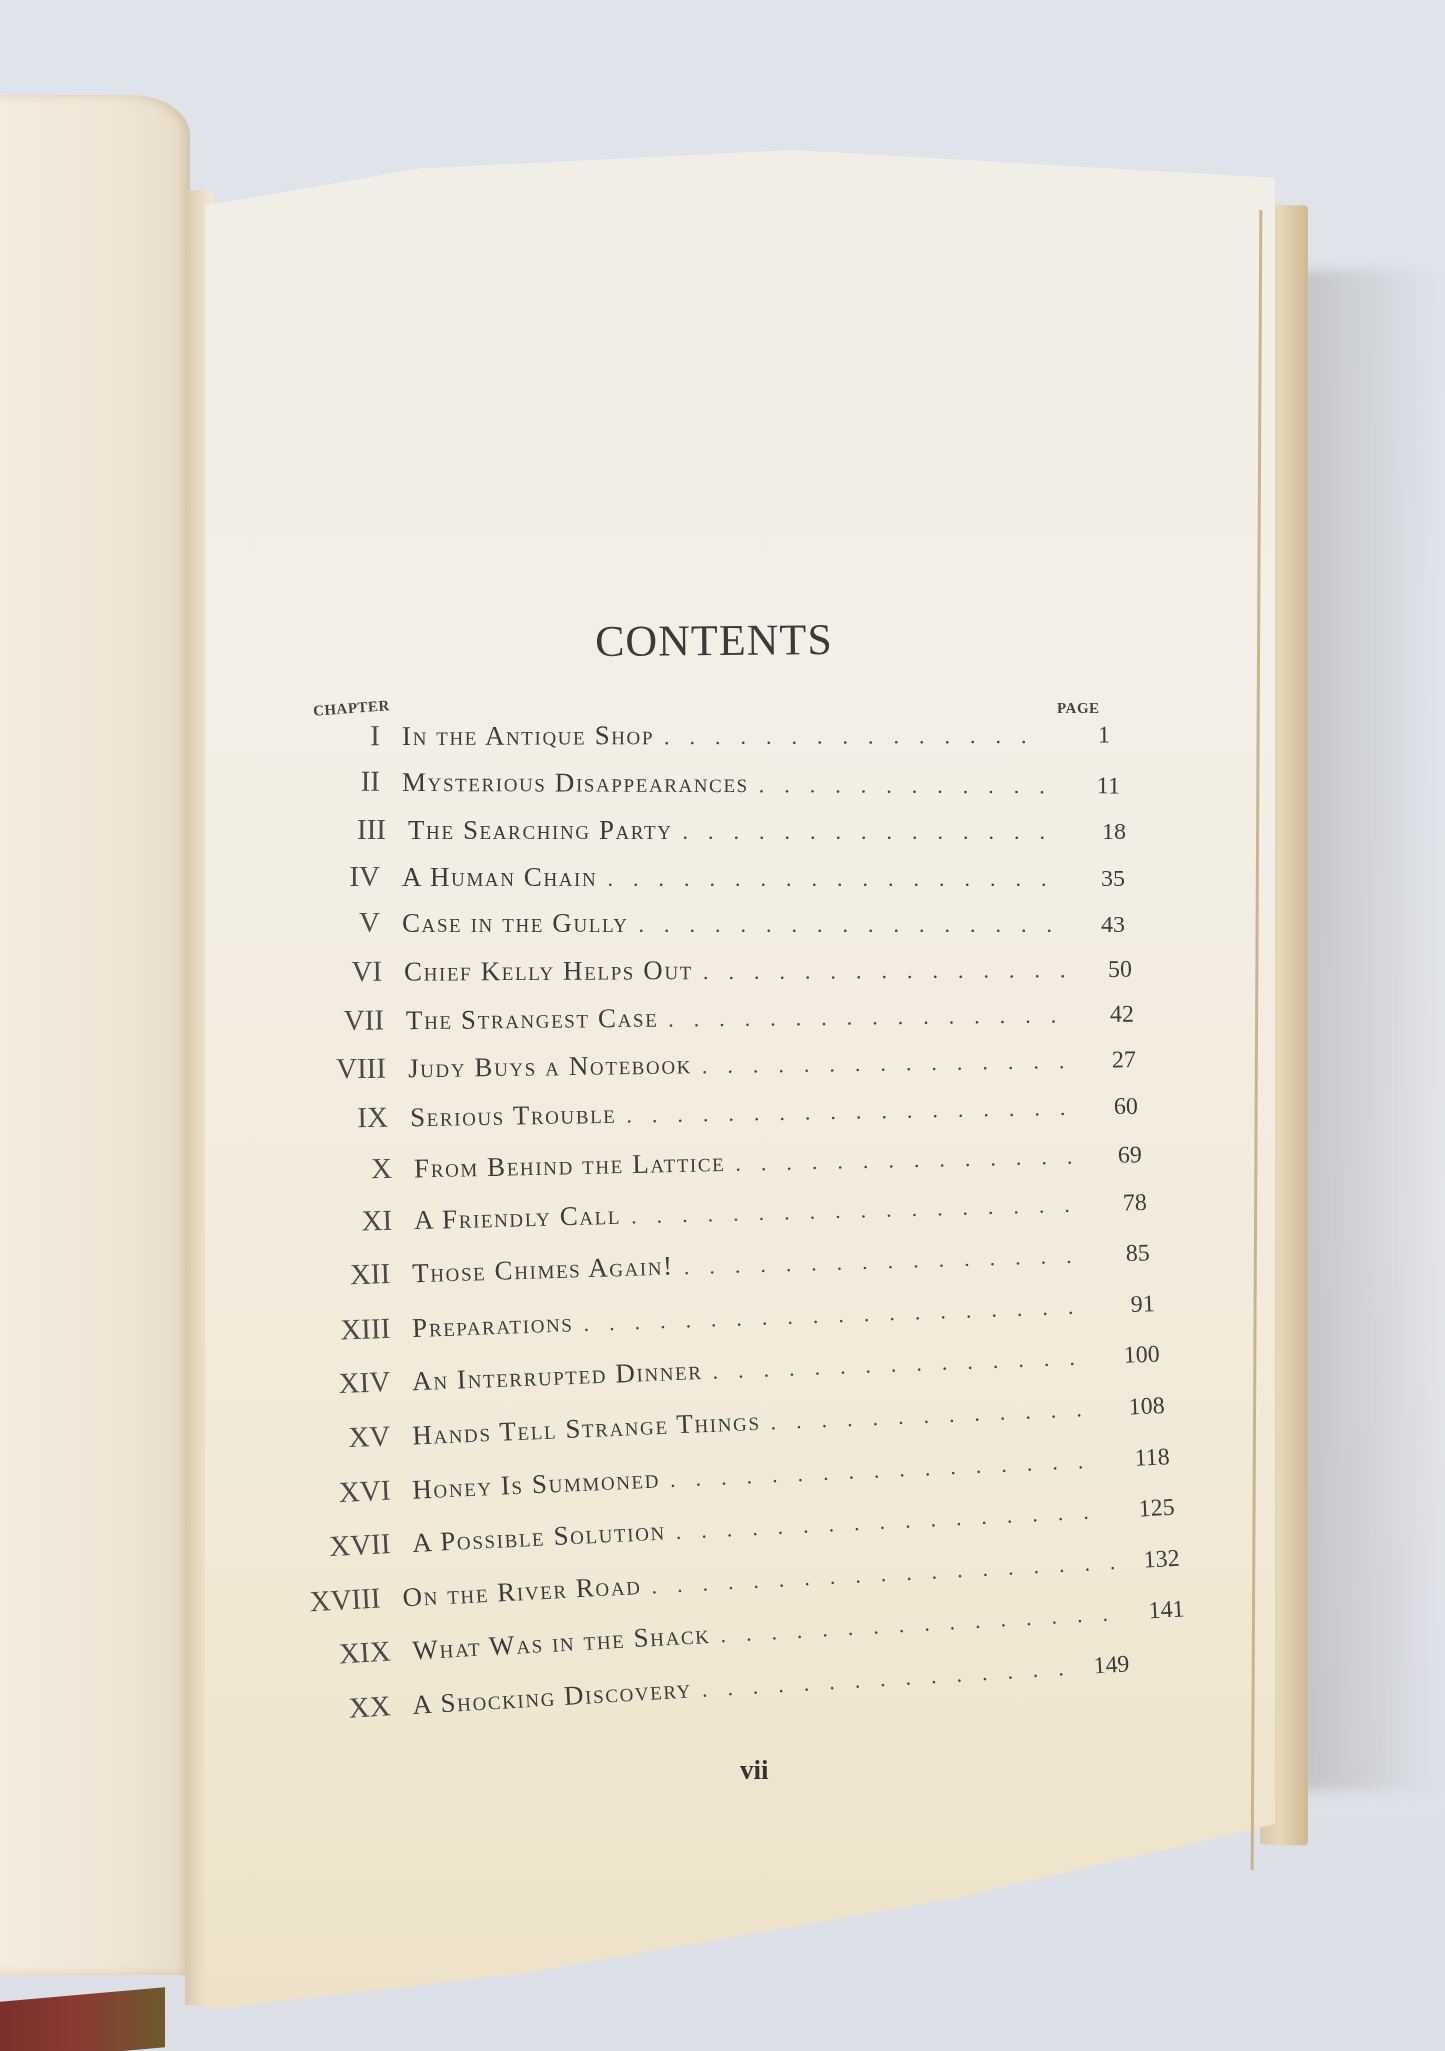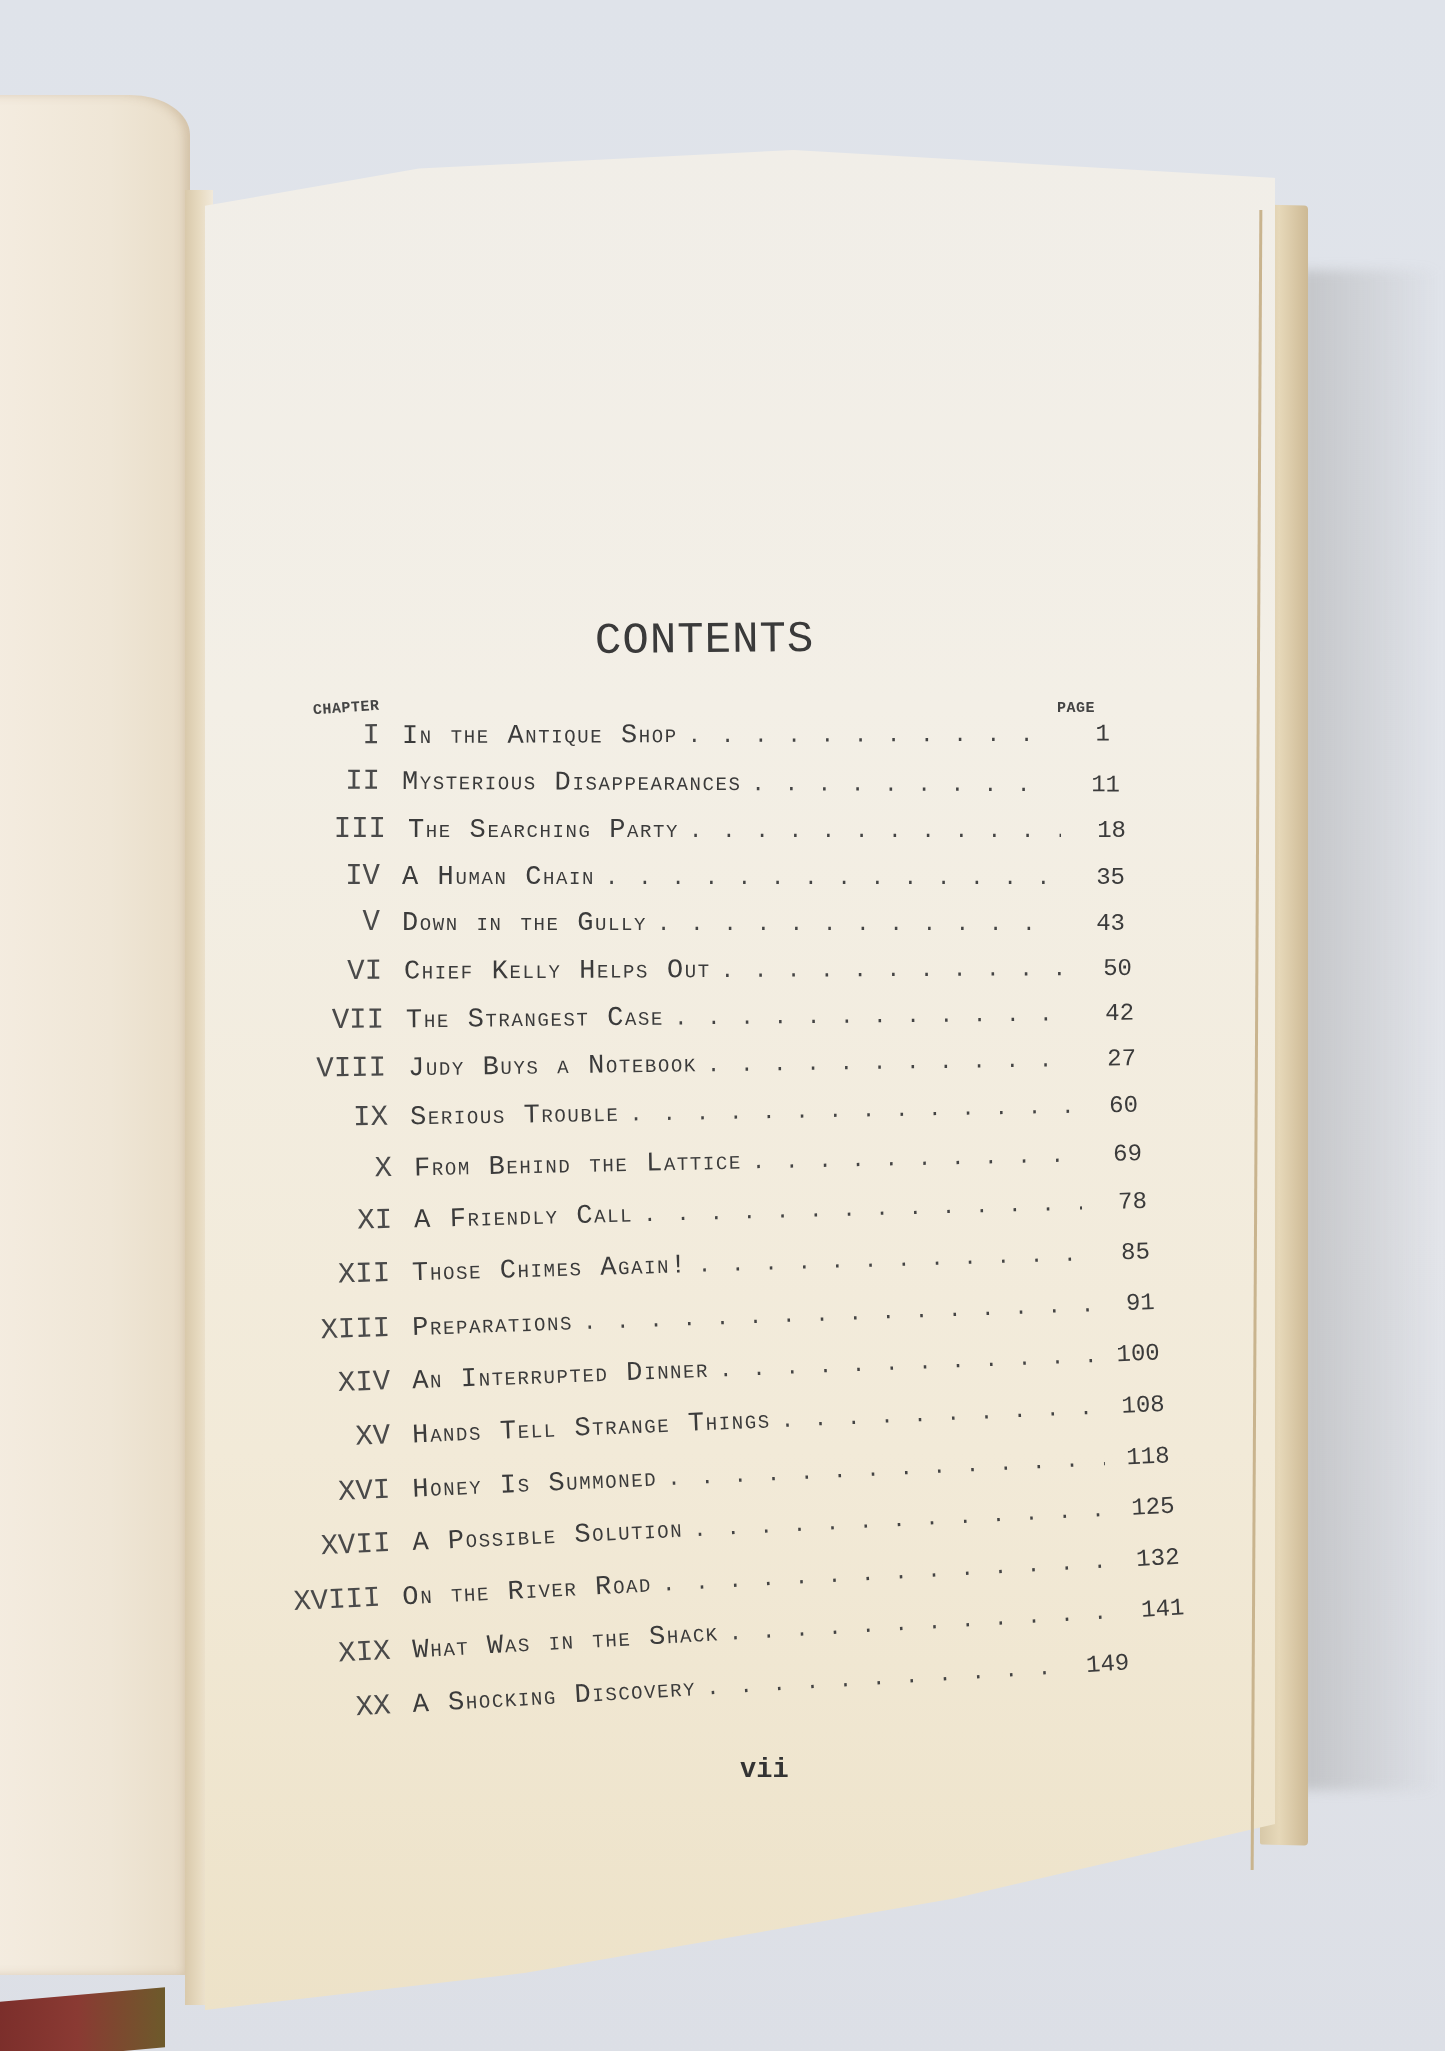--- a/index.html
+++ b/index.html
@@ -47,21 +47,20 @@
     clip-path: polygon(0 3%, 20% 1%, 55% 0%, 100% 1.5%, 100% 90%, 70% 94%, 30% 98%, 0 100%);
   }
   .page-edge-line {
     position: absolute; left: 1255px; top: 210px; width: 3px; height: 1660px;
     background: #c9b48e; transform: rotate(0.3deg);
   }
 
   .content {
     position: absolute; left: 0; top: 0; width: 1445px; height: 2051px;
     color: #333;
-    font-family: Liberation Mono, monospace;
   }
   .title {
     position: absolute; left: 595px; top: 615px;
     font-size: 44px; letter-spacing: 1px; color: #3a3a3a;
     transform: rotate(-0.5deg);
   }
   .col-head {
     position: absolute; font-size: 15px; font-variant: small-caps;
     color: #444; letter-spacing: 0.5px; font-weight: bold;
   }
@@ -127,21 +126,21 @@
       <span class="pg">18</span>
     </div>
     <div class="row" style="left:290px;top:860px;width:835px">
       <span class="num">IV</span>
       <span class="ttl">A Human Chain</span>
       <span class="dots">..............................</span>
       <span class="pg">35</span>
     </div>
     <div class="row" style="left:290px;top:906px;width:835px">
       <span class="num">V</span>
-      <span class="ttl">Down in the Gully</span>
+      <span class="ttl">Case in the Gully</span>
       <span class="dots">..............................</span>
       <span class="pg">43</span>
     </div>
     <div class="row" style="left:292px;top:953px;width:840px;transform:rotate(-0.3deg)">
       <span class="num">VI</span>
       <span class="ttl">Chief Kelly Helps Out</span>
       <span class="dots">..............................</span>
       <span class="pg">50</span>
     </div>
     <div class="row" style="left:294px;top:1000px;width:840px;transform:rotate(-0.6deg)">

